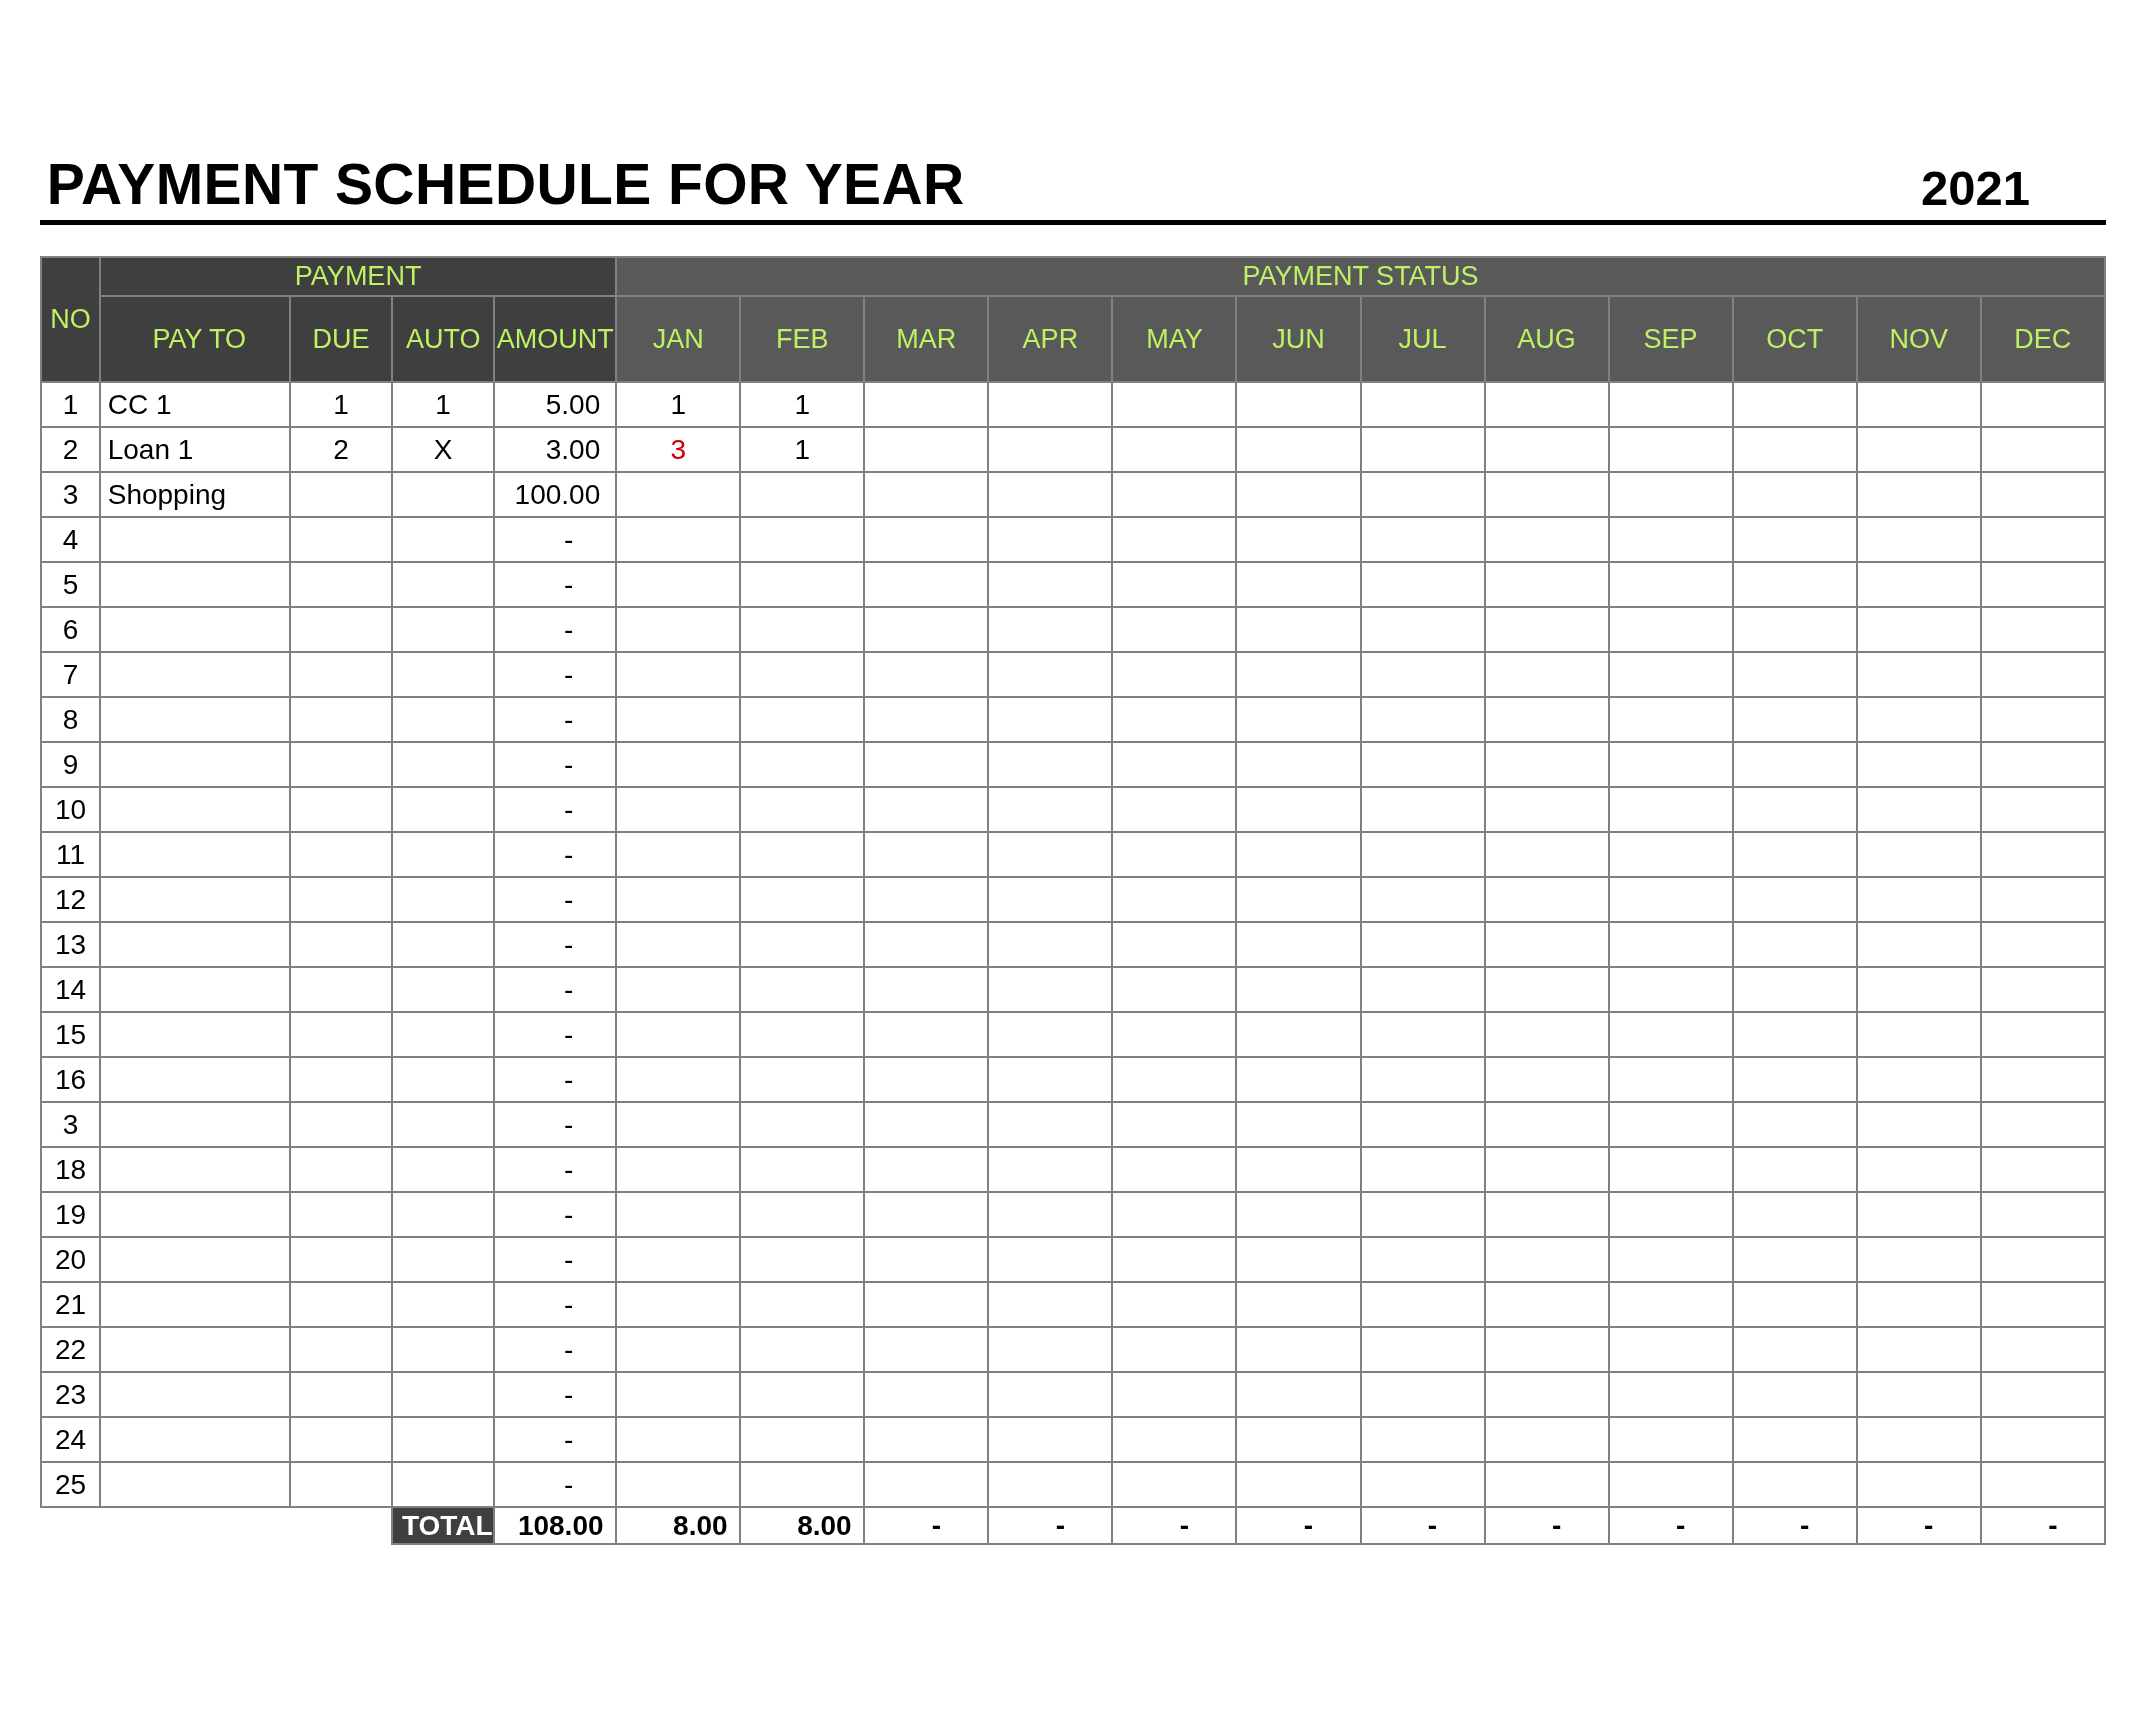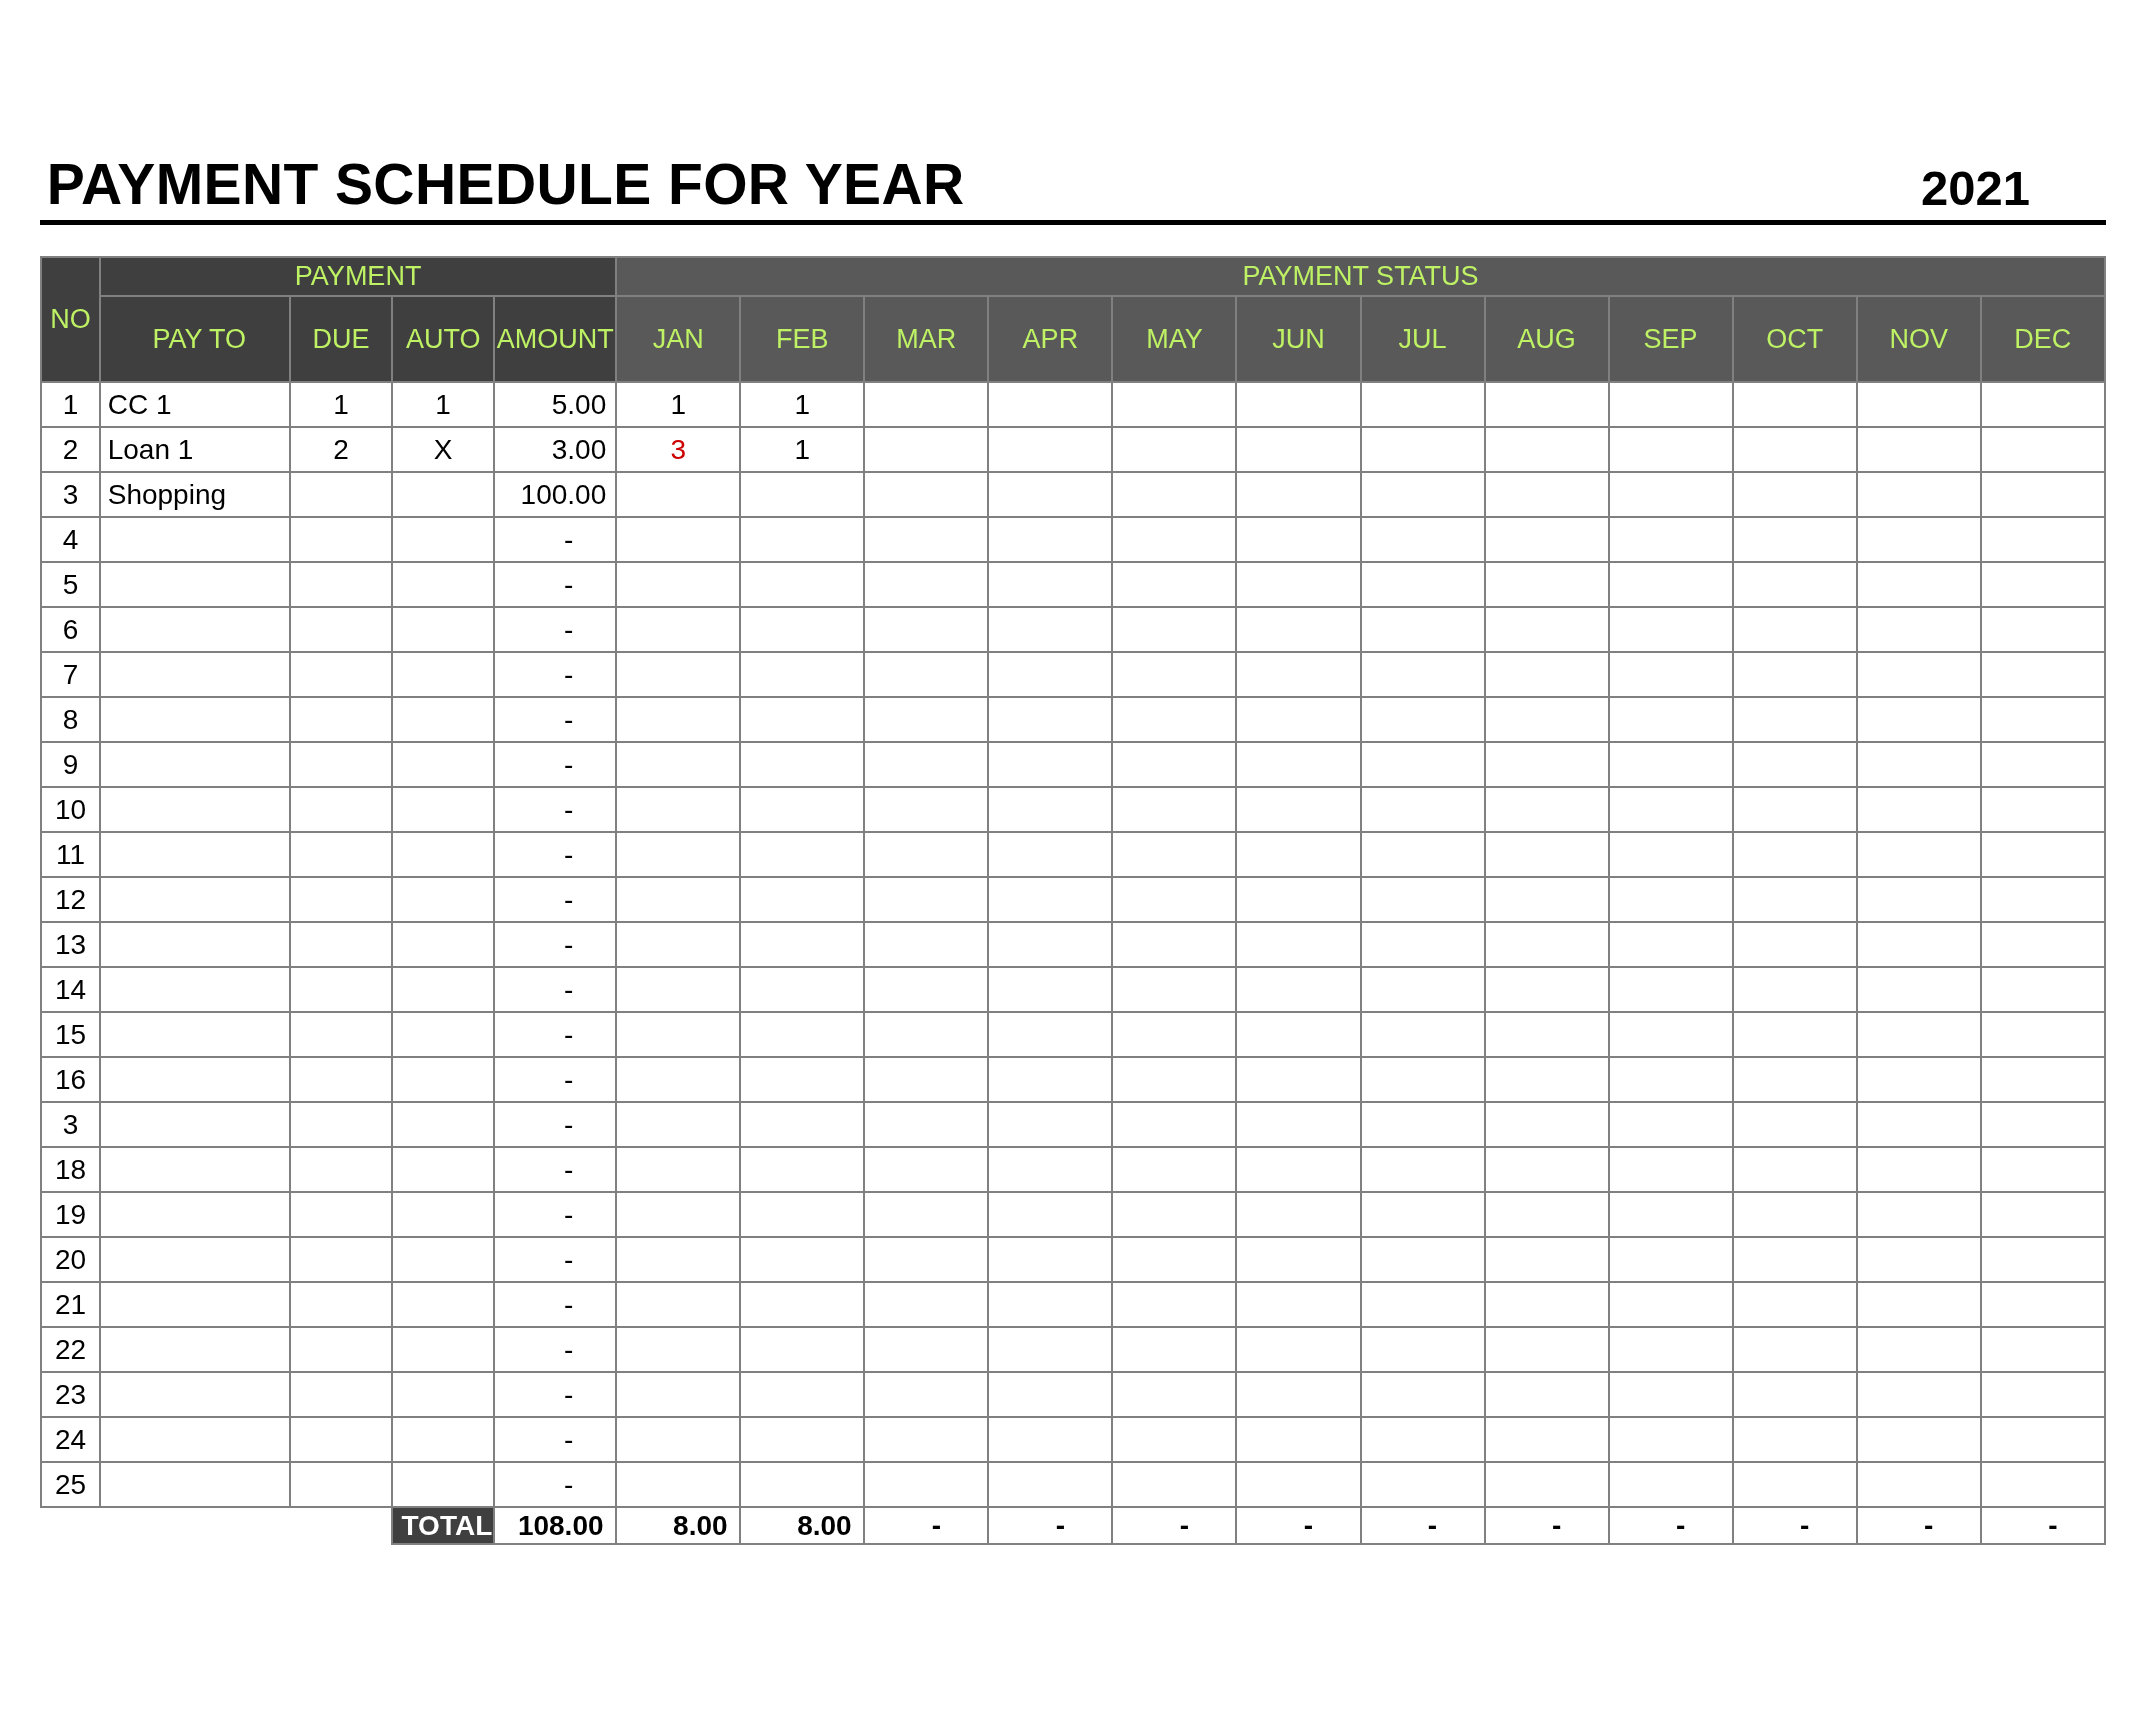--- a/index.html
+++ b/index.html
@@ -51,30 +51,30 @@
   .hdr-mid{background:var(--hdr-mid);}
   tr.group-row{height:39px;}
   tr.cols-row{height:86px;}
   th.payto-h{text-align:left;padding-left:8.4px;}
   
   .sched tbody tr{height:45px;}
   .sched tbody td{font-size:28px;vertical-align:middle;}
   td.c-no{text-align:center;}
   td.c-payto{text-align:left;padding-left:6.7px;}
   td.c-due,td.c-auto,td.c-month{text-align:center;}
-  td.c-amt{text-align:right;padding-right:9px;}
+  td.c-amt{text-align:right;padding-right:15px;}
   td.c-amt-dash{text-align:center;padding-left:27px;}
   
   .sched tfoot tr{height:37px;}
   .sched tfoot td{font-size:28px;font-weight:bold;vertical-align:middle;}
   td.ghost{border:none;background:#fff;}
   td.total-label{
     background:var(--hdr-dark);color:#fff;
     font-weight:normal;font-size:27px;
-    text-align:left;padding-left:8.4px;
+    text-align:center;padding-left:8.4px;
   }
   td.t-val{text-align:right;padding-right:11.7px;border-radius:10px;}
   td.t-dash{text-align:center;padding-left:20px;font-weight:bold;}
 </style>
 </head>
 <body>
 
 <div class="title-bar">
   <h1>PAYMENT SCHEDULE FOR YEAR</h1>
   <div class="year">2021</div>

